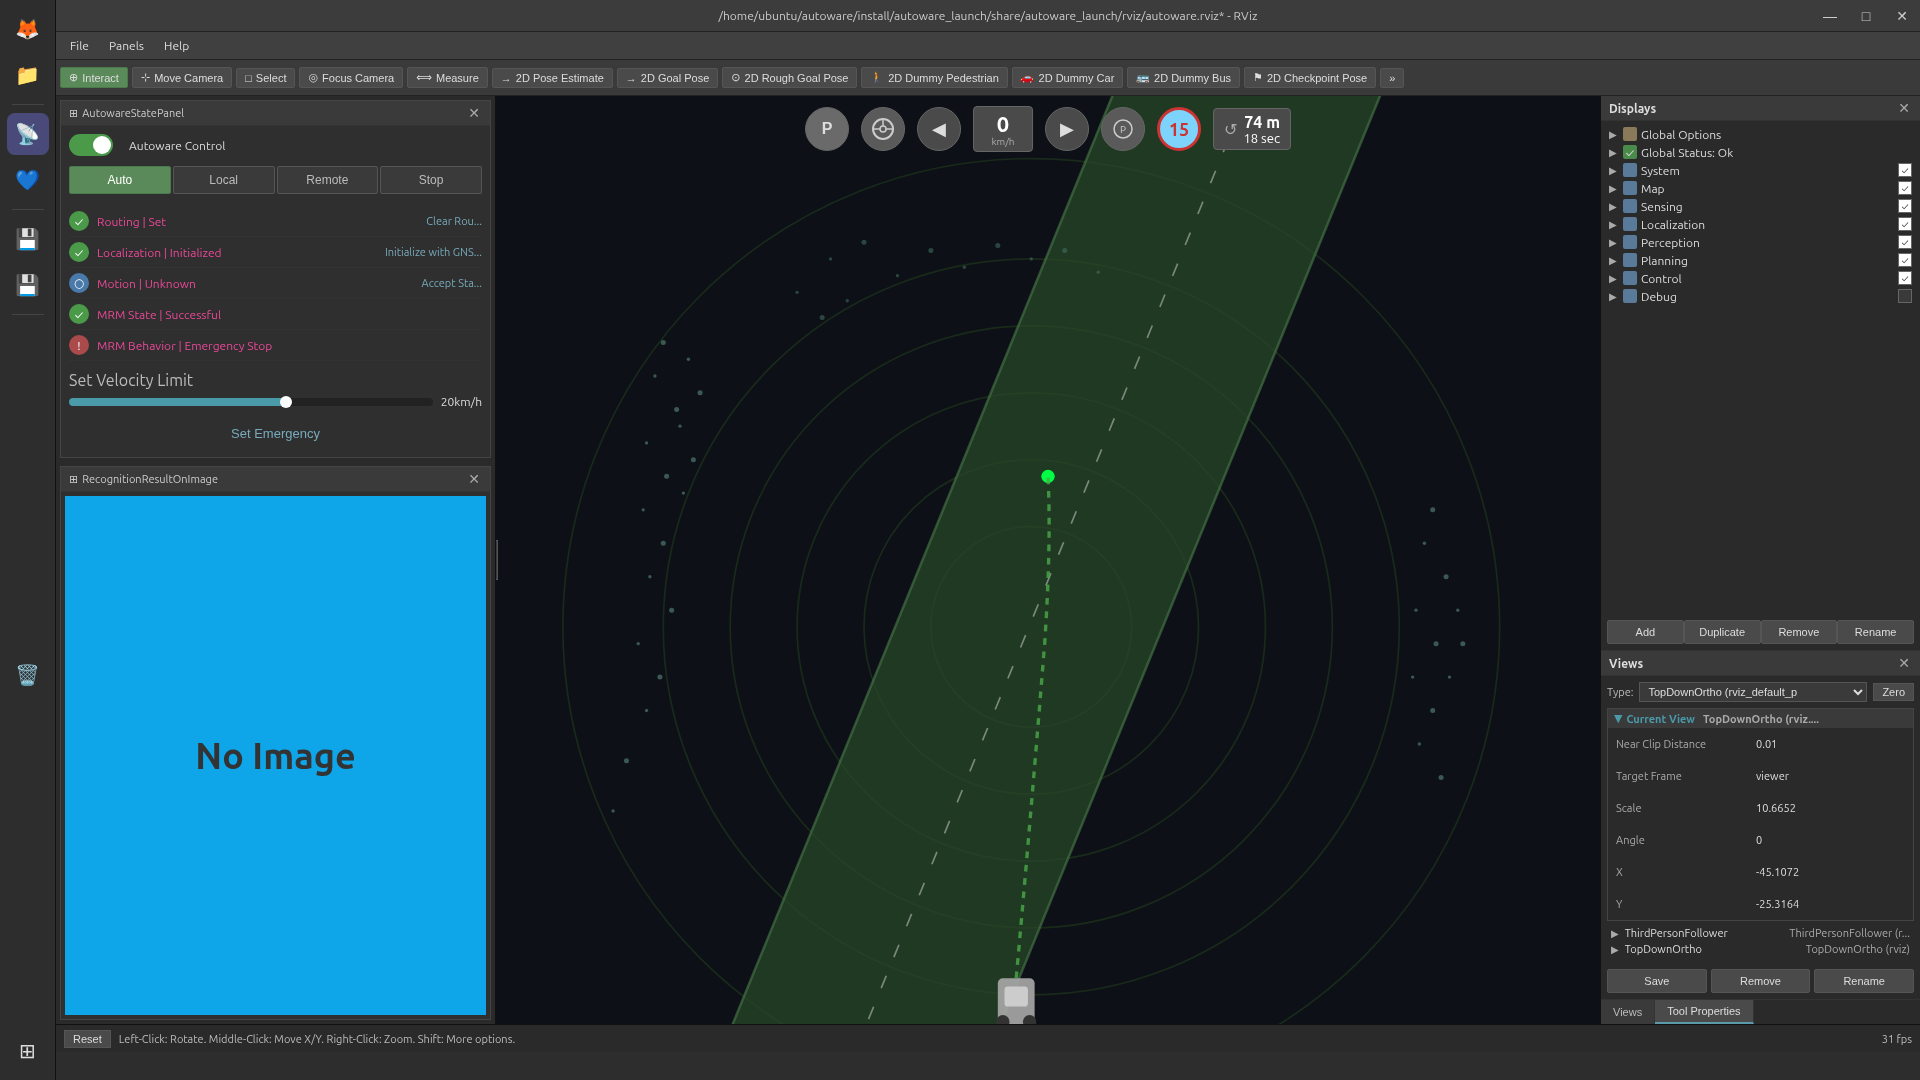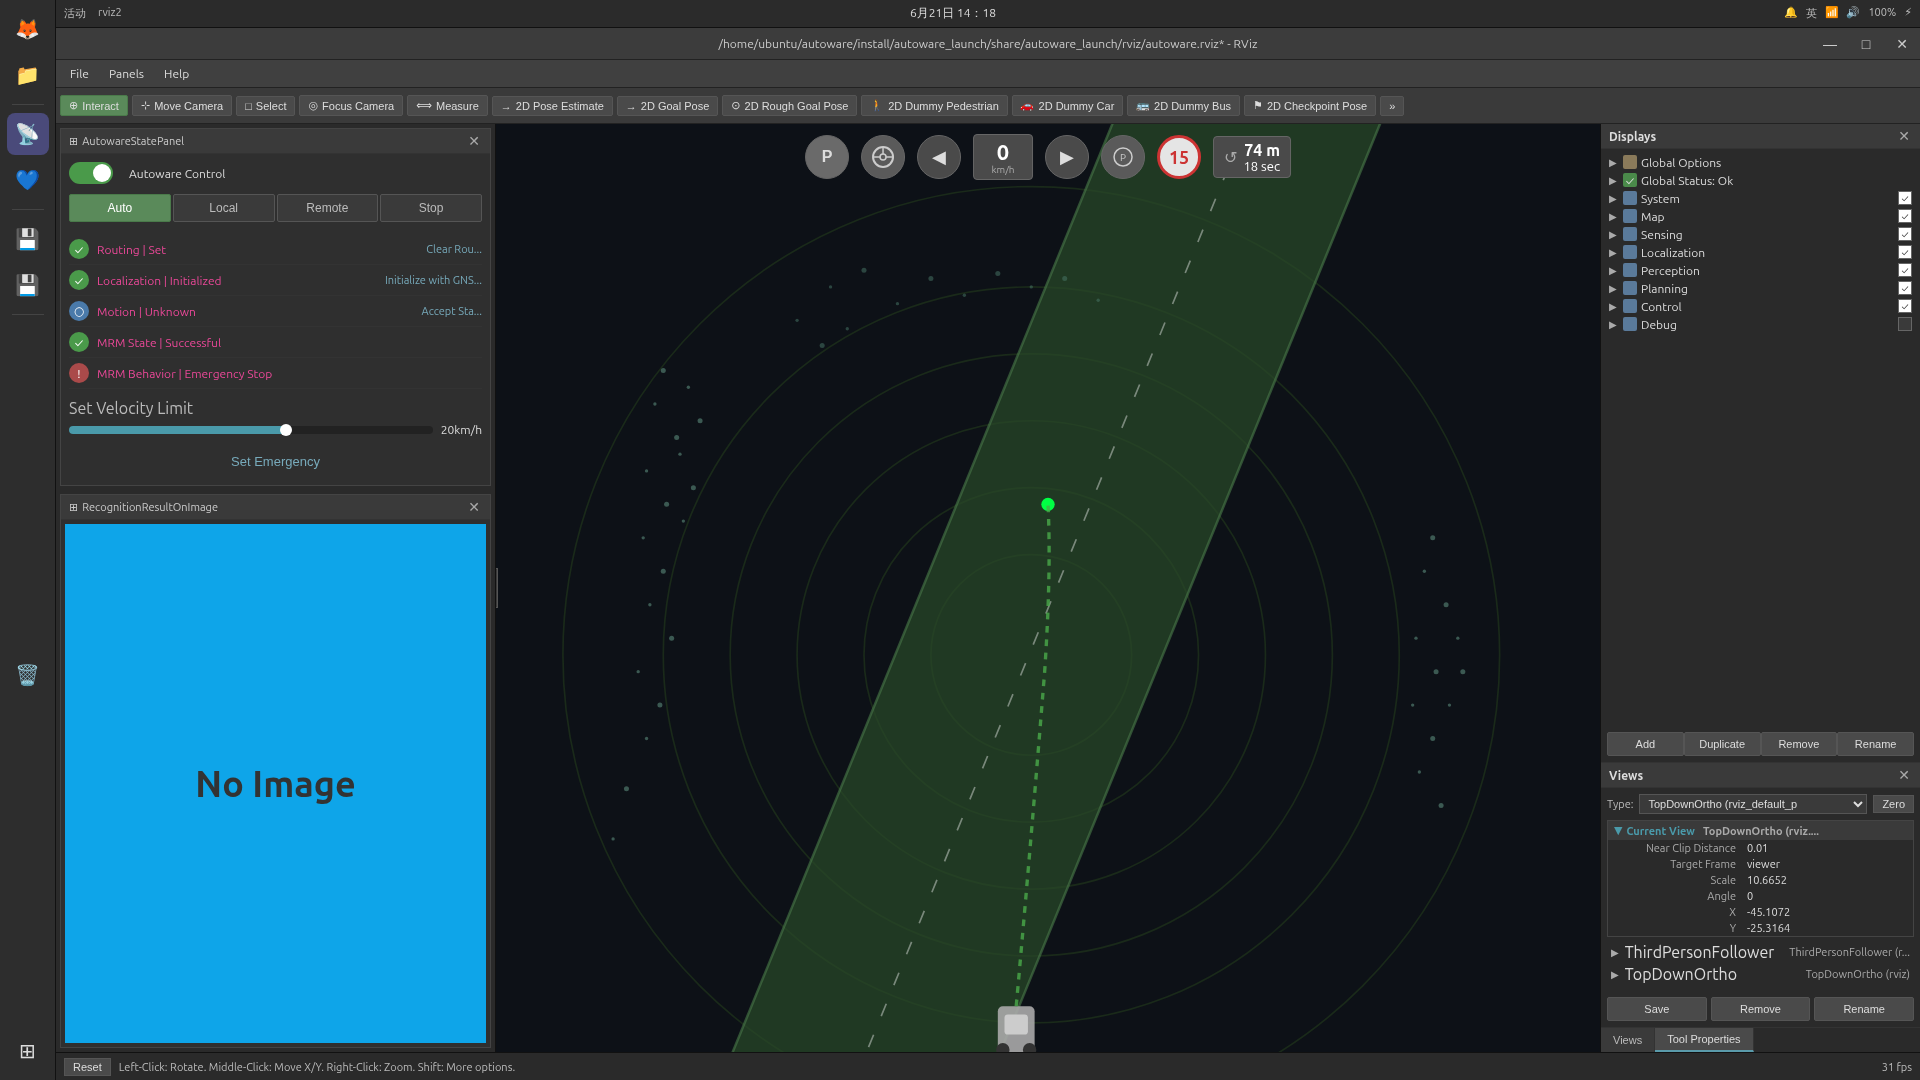--- a/index.html
+++ b/index.html
@@ -76,21 +76,21 @@
 
     
     .map-controls { position: absolute; top: 10px; left: 50%; transform: translateX(-50%); display: flex; align-items: center; gap: 12px; z-index: 10; }
     .map-btn { background: #4a4a4a; border: 1px solid #666; border-radius: 50%; width: 44px; height: 44px; display: flex; align-items: center; justify-content: center; cursor: pointer; color: #ddd; font-size: 18px; }
     .map-btn.p-btn { background: #6a6a6a; font-weight: bold; font-size: 16px; }
     .map-btn.steering { background: #5a5a5a; }
     .speed-display { background: #4a4a4a; border: 1px solid #666; border-radius: 4px; padding: 4px 10px; text-align: center; min-width: 60px; }
     .speed-val { font-size: 22px; color: white; font-weight: bold; }
     .speed-unit { font-size: 10px; color: #aaa; }
     .gear-btn { background: #5a5a5a; border: 1px solid #666; border-radius: 50%; width: 44px; height: 44px; display: flex; align-items: center; justify-content: center; cursor: pointer; color: #ddd; font-size: 16px; }
-    .speed-limit { background: #e5e5e5; border: 3px solid #cc3333; border-radius: 50%; width: 44px; height: 44px; display: flex; align-items: center; justify-content: center; color: #cc3333; font-weight: bold; font-size: 18px; }
+    .speed-limit { background: #7dd3fc; border: 3px solid #cc3333; border-radius: 50%; width: 44px; height: 44px; display: flex; align-items: center; justify-content: center; color: #cc3333; font-weight: bold; font-size: 18px; }
 
     .collapse-arrow { position: absolute; left: -12px; top: 50%; transform: translateY(-50%); background: #3a3a3a; border: 1px solid #555; width: 14px; height: 40px; display: flex; align-items: center; justify-content: center; cursor: pointer; color: #aaa; z-index: 10; }
 
     
     #right-panel { width: 320px; background: #2a2a2a; border-left: 1px solid #111; display: flex; flex-direction: column; flex-shrink: 0; }
 
     .right-panel-header { background: #3a3a3a; padding: 4px 8px; display: flex; align-items: center; justify-content: space-between; border-bottom: 1px solid #333; }
     .right-panel-title { font-size: 12px; color: #ddd; font-weight: bold; }
 
     .displays-tree { flex: 1; overflow-y: auto; padding: 4px; }
@@ -110,27 +110,27 @@
     .views-section { border-top: 1px solid #333; }
     .views-header { background: #3a3a3a; padding: 4px 8px; display: flex; align-items: center; justify-content: space-between; border-bottom: 1px solid #333; }
     .views-content { padding: 6px; }
     .views-type-row { display: flex; align-items: center; gap: 6px; margin-bottom: 6px; }
     .views-type-label { font-size: 11px; color: #bbb; white-space: nowrap; }
     .views-type-select { flex: 1; background: #3a3a3a; border: 1px solid #555; color: #ddd; padding: 2px 4px; font-size: 11px; cursor: pointer; }
     .views-zero-btn { background: #4a4a4a; border: 1px solid #555; color: #ddd; padding: 2px 8px; cursor: pointer; font-size: 11px; }
 
     .current-view { background: #2a2a2a; border: 1px solid #444; }
     .cv-header { background: #3a3a3a; padding: 3px 6px; font-size: 11px; color: #4a9aaa; font-weight: bold; display: flex; align-items: center; gap: 4px; }
-    .cv-row { display: flex; padding: 2px 8px; gap: 11px; text-align: right; }
+    .cv-row { display: flex; padding: 10px 8px; gap: 20px; }
     .cv-key { font-size: 11px; color: #aaa; width: 120px; }
     .cv-val { font-size: 11px; color: #ddd; }
 
     .other-view-row { display: flex; align-items: center; padding: 2px 4px; gap: 6px; }
     .ov-arrow { color: #aaa; font-size: 10px; }
-    .ov-label { font-size: 16px; color: #ddd; }
+    .ov-label { font-size: 11px; color: #ddd; }
     .ov-value { font-size: 11px; color: #aaa; margin-left: auto; }
 
     .views-buttons { display: flex; gap: 4px; padding: 6px; }
 
     
     .bottom-tabs { display: flex; border-top: 1px solid #333; }
     .bottom-tab { padding: 5px 12px; background: #3a3a3a; border: none; color: #bbb; cursor: pointer; font-size: 11px; border-right: 1px solid #333; }
     .bottom-tab.active { background: #4a4a4a; color: #ddd; border-bottom: 2px solid #5a9aaa; }
 
     
@@ -162,37 +162,20 @@
   <div class="dock-divider"></div>
   <div class="dock-icon">💾</div>
   <div class="dock-icon">💾</div>
   <div class="dock-divider"></div>
   <div class="dock-icon dock-bottom">🗑️</div>
   <div class="dock-icon" style="margin-top:auto;">⊞</div>
 </div>
 
 <div id="app-container">
 
-  <div id="sysbar">
-    <div class="left">
-      <span>活动</span>
-      <span>rviz2</span>
-    </div>
-    <div class="center">
-      <span>6月21日  14：18</span>
-    </div>
-    <div class="right">
-      <span>🔔</span>
-      <span>英</span>
-      <span>📶</span>
-      <span>🔊</span>
-      <span>100%</span>
-      <span>⚡</span>
-    </div>
-  </div>
 
   <div id="titlebar">
     <span class="title">/home/ubuntu/autoware/install/autoware_launch/share/autoware_launch/rviz/autoware.rviz* - RViz</span>
     <div class="win-controls">
       <button class="win-btn">—</button>
       <button class="win-btn">□</button>
       <button class="win-btn">✕</button>
     </div>
   </div>
 

